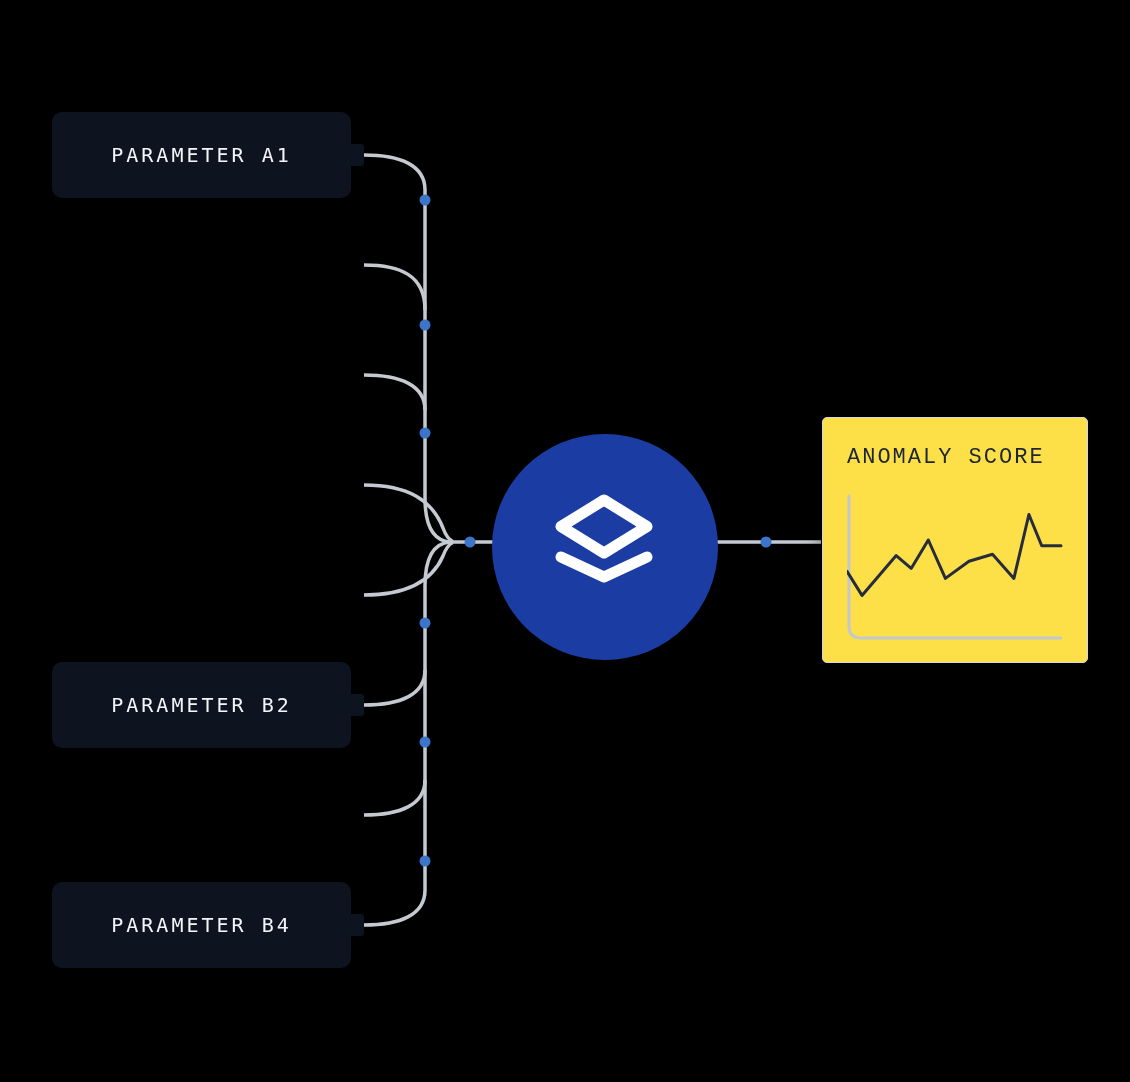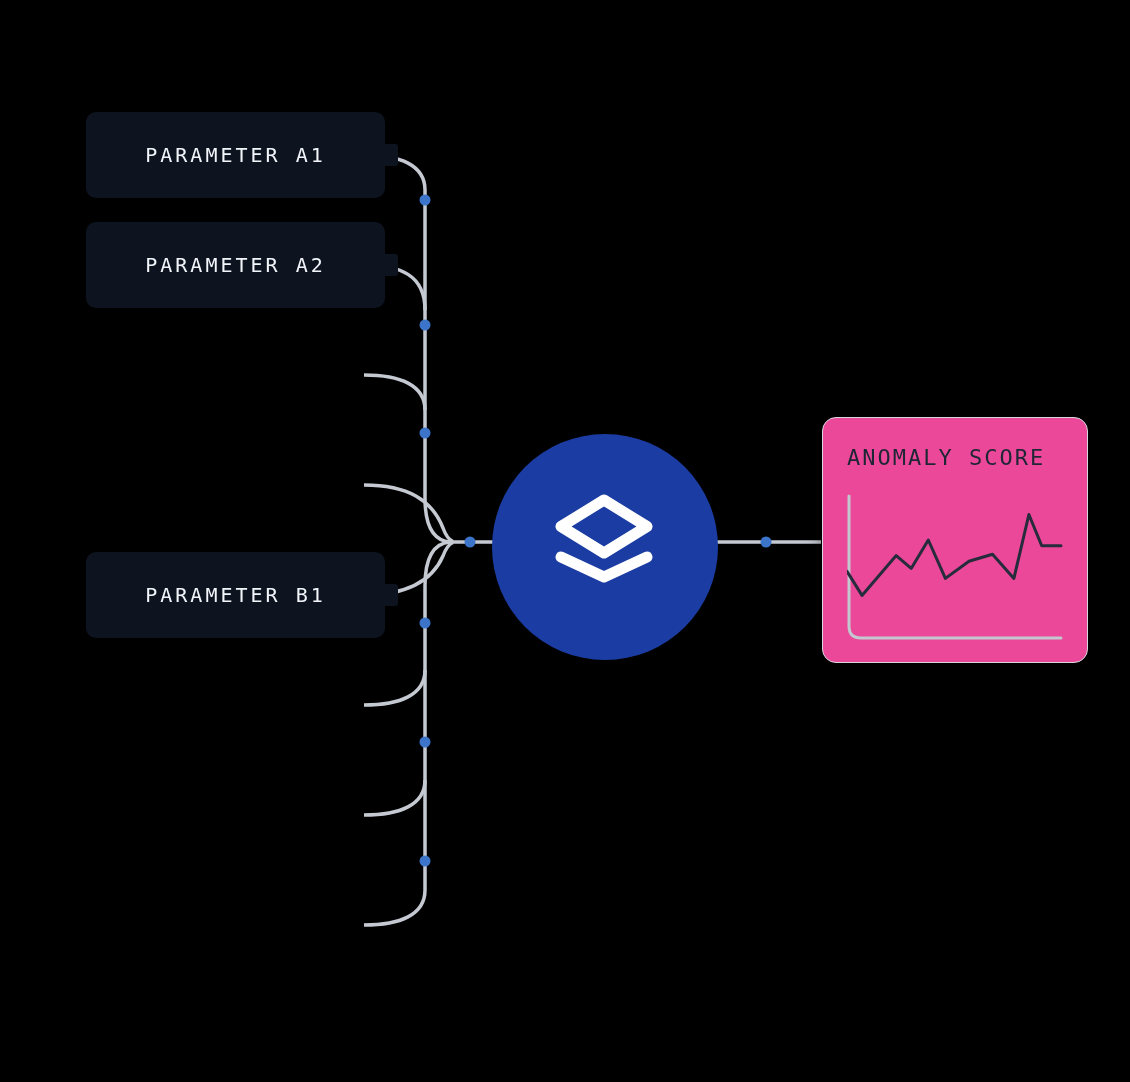--- a/index.html
+++ b/index.html
@@ -34,21 +34,20 @@
   .param-box {
     position: absolute;
     left: 52px;
     width: 299px;
     height: 86px;
     background: #0d1420;
     border-radius: 10px;
     display: flex;
     align-items: center;
     justify-content: center;
-    margin-left: 34px;
   }
   .param-label {
     color: #f2f5f9;
     font-size: 20px;
     letter-spacing: 3px;
     white-space: nowrap;
   }
   .stub {
     position: absolute;
     right: -13px;
@@ -71,24 +70,25 @@
   }
   .hub svg { position: absolute; left: 0; top: 0; }
   
   .card {
     position: absolute;
     left: 822px;
     top: 417px;
     width: 266px;
     height: 246px;
     box-sizing: border-box;
-    background: #ec4899;
+    background: #fde047;
     border: 1.5px solid #d5d8df;
-    border-radius: 14px;
+    border-radius: 5px;
     box-shadow: 0 6px 18px rgba(0,0,0,0.45);
+    font-family: Liberation Mono, monospace;
   }
   .card-title {
     position: absolute;
     left: 24px;
     top: 27px;
     font-size: 22px;
     letter-spacing: 2px;
     color: #1e2534;
     white-space: nowrap;
   }
@@ -142,26 +142,26 @@
     <circle cx="425" cy="623" r="5.5"></circle>
     <circle cx="425" cy="742" r="5.5"></circle>
     <circle cx="425" cy="861" r="5.5"></circle>
     <circle cx="766" cy="542" r="5.5"></circle>
   </svg>
 
   <div class="param-box" style="top:112px">
     <span class="param-label">PARAMETER A1</span>
     <span class="stub"></span>
   </div>
-  <div class="param-box" style="top:222px">
-    <span class="param-label">PARAMETER A2</span>
+  <div class="param-box" style="top:662px">
+    <span class="param-label">PARAMETER B2</span>
     <span class="stub"></span>
   </div>
-  <div class="param-box" style="top:552px">
-    <span class="param-label">PARAMETER B1</span>
+  <div class="param-box" style="top:882px">
+    <span class="param-label">PARAMETER B4</span>
     <span class="stub"></span>
   </div>
 
   <div class="hub">
     <svg width="226" height="226" viewBox="0 0 226 226">
       <path d="M 112,66 L 155,92.5 L 112,119 L 69,92.5 Z" fill="none" stroke="#ffffff" stroke-width="11" stroke-linejoin="round"></path>
       <path d="M 69,123 L 112,143 L 155,123" fill="none" stroke="#ffffff" stroke-width="11" stroke-linejoin="round" stroke-linecap="round"></path>
     </svg>
   </div>
 

